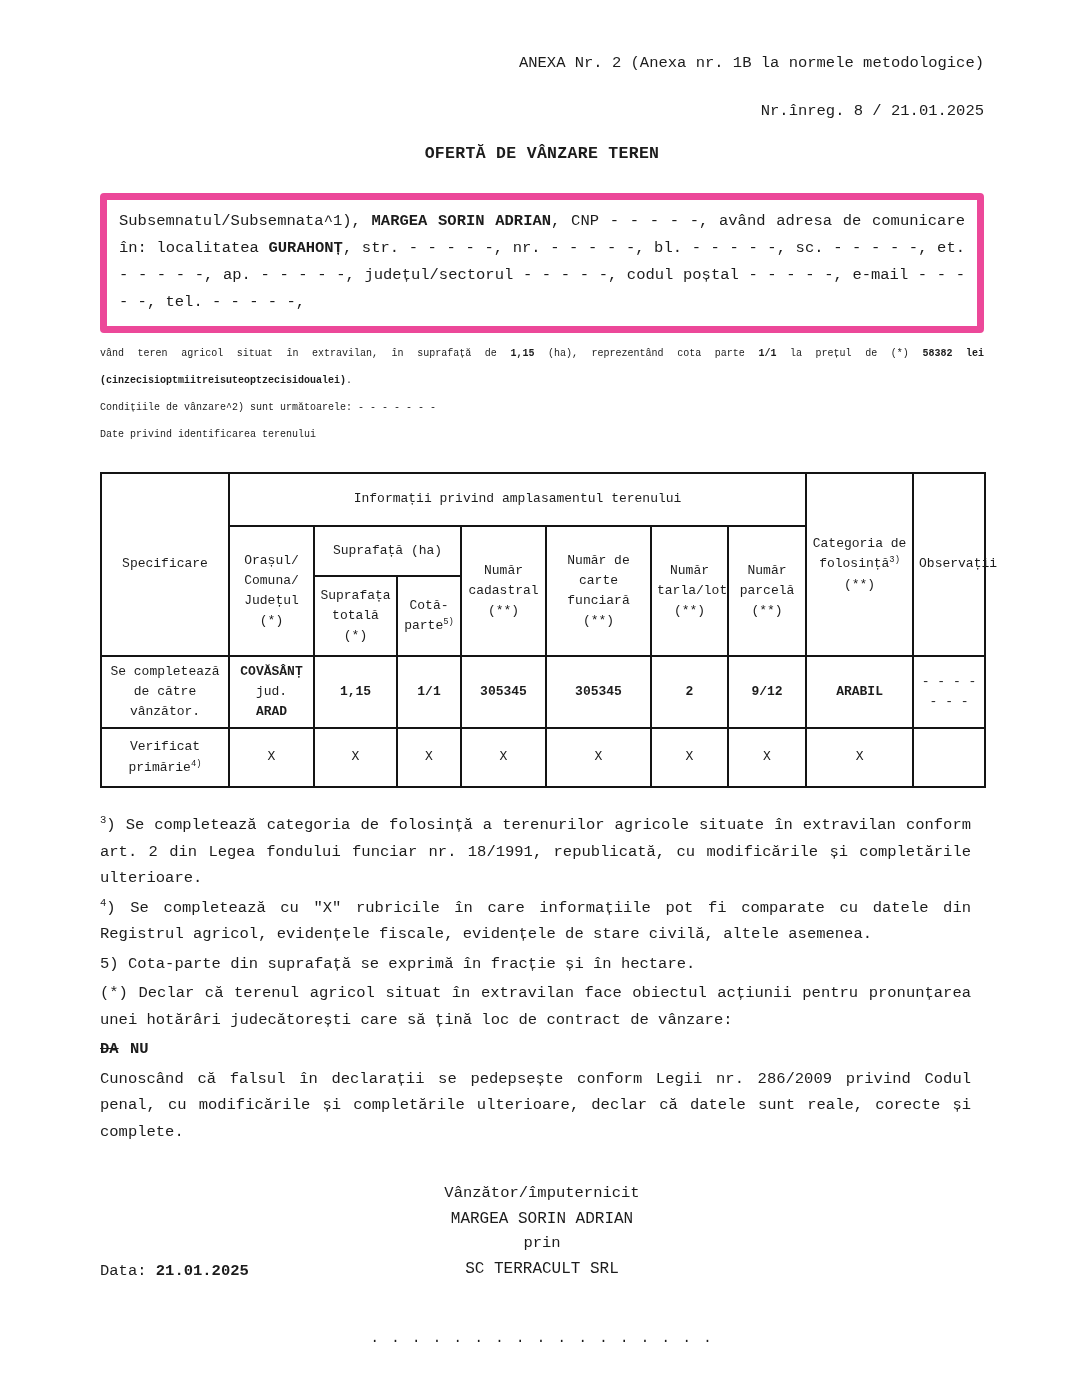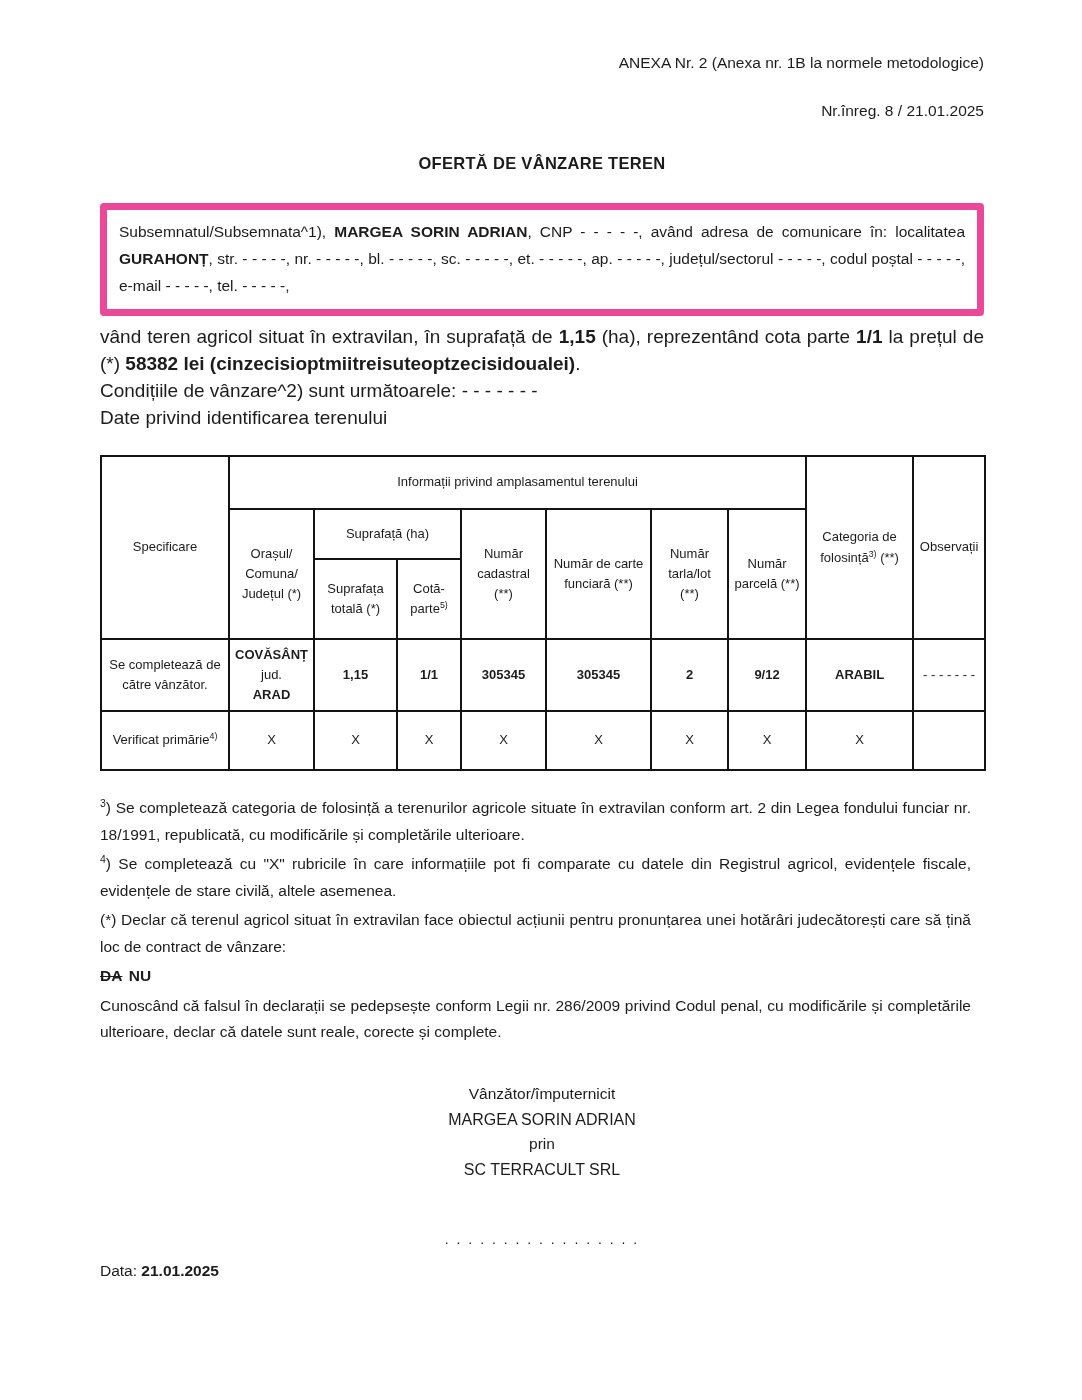--- a/index.html
+++ b/index.html
@@ -1,39 +1,39 @@
 <!DOCTYPE html>
 <html lang="ro"><head>
 <meta charset="utf-8">
 <style>
   * { box-sizing: border-box; }
   html, body { margin: 0; padding: 0; background: #ffffff; }
   .page {
     width: 1082px; height: 1372px; background: #ffffff;
-    font-family: Liberation Sans, sans-serif;
+    font-family: Liberation Mono, monospace;
     color: #1c1c1c;
     padding: 54px 98px 0 100px;
     position: relative;
     overflow: hidden;
   }
   p { margin: 0; }
   .right { text-align: right; font-size: 15.5px; }
   .reg { margin-top: 30px; }
   .title {
-    margin-top: 34px; text-align: center;
+    margin-top: 24px; text-align: center;
     font-size: 16.5px; font-weight: bold; letter-spacing: .3px;
   }
   .intro-box {
     margin-top: 30px;
     border: 7px solid #ec4899; border-radius: 4px;
     padding: 8px 12px 10px 12px;
     font-size: 15.5px; line-height: 27px;
     text-align: justify;
   }
-  .para { font-size: 19px; line-height: 27px; }
+  .para { font-size: 10px; line-height: 27px; }
   .j { text-align: justify; }
   .sale { margin-top: 7px; }
   b, .b { font-weight: bold; }
 
   table.land {
     margin-top: 24px; width: 884px;
     border-collapse: collapse; table-layout: fixed;
   }
   table.land td {
     border: 2px solid #141414;
@@ -146,20 +146,21 @@
       <td class="xcell">X</td>
       <td class="xcell">X</td>
       <td></td>
     </tr>
   </tbody>
     </table>
 
   <div class="footnotes">
     <p class="j"><sup>3</sup><span>) Se completează categoria de folosință a terenurilor agricole situate în extravilan conform art. 2 din Legea fondului funciar nr. 18/1991, republicată, cu modificările și completările ulterioare.</span></p>
     <p class="j"><sup>4</sup><span>) Se completează cu "X" rubricile în care informațiile pot fi comparate cu datele din Registrul agricol, evidențele fiscale, evidențele de stare civilă, altele asemenea.</span></p>
+    <p>5) Cota-parte din suprafață se exprimă în fracție și în hectare.</p>
     <p class="j">(*) Declar că terenul agricol situat în extravilan face obiectul acțiunii pentru pronunțarea unei hotărâri judecătorești care să țină loc de contract de vânzare:</p>
     <p class="danu"><span class="strike">DA</span> <span>NU</span></p>
     <p class="j">Cunoscând că falsul în declarații se pedepsește conform Legii nr. 286/2009 privind Codul penal, cu modificările și completările ulterioare, declar că datele sunt reale, corecte și complete.</p>
   </div>
 
   <div class="signature">
     <div>Vânzător/împuternicit</div>
     <div class="name">MARGEA SORIN ADRIAN</div>
     <div>prin</div>
     <div class="company">SC TERRACULT SRL</div>

